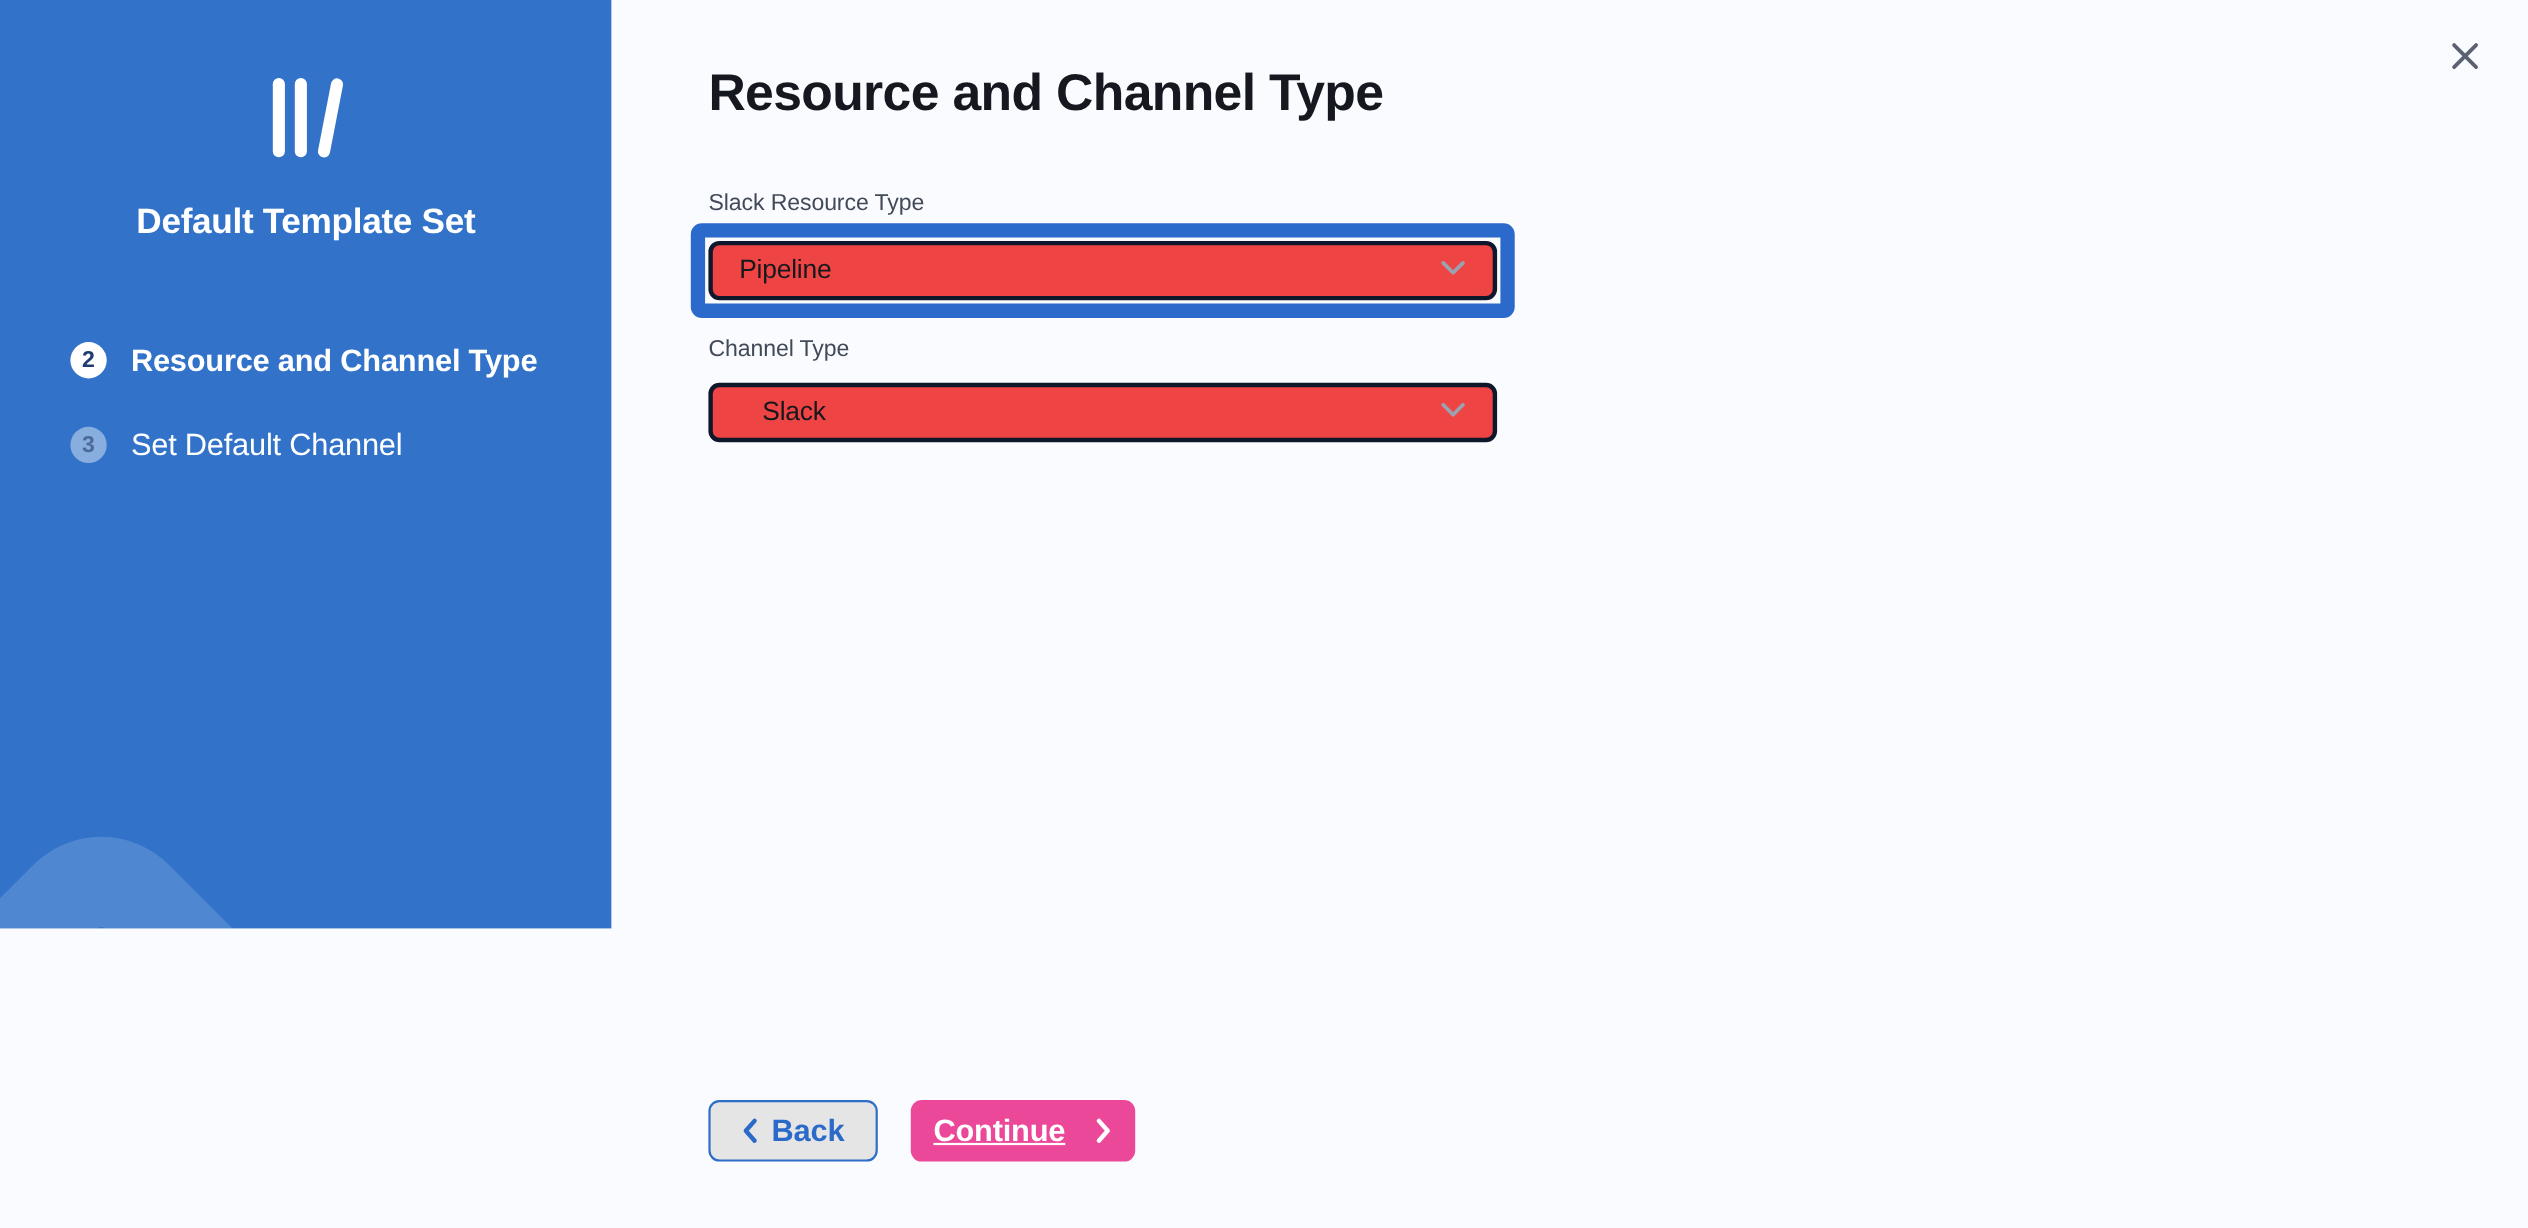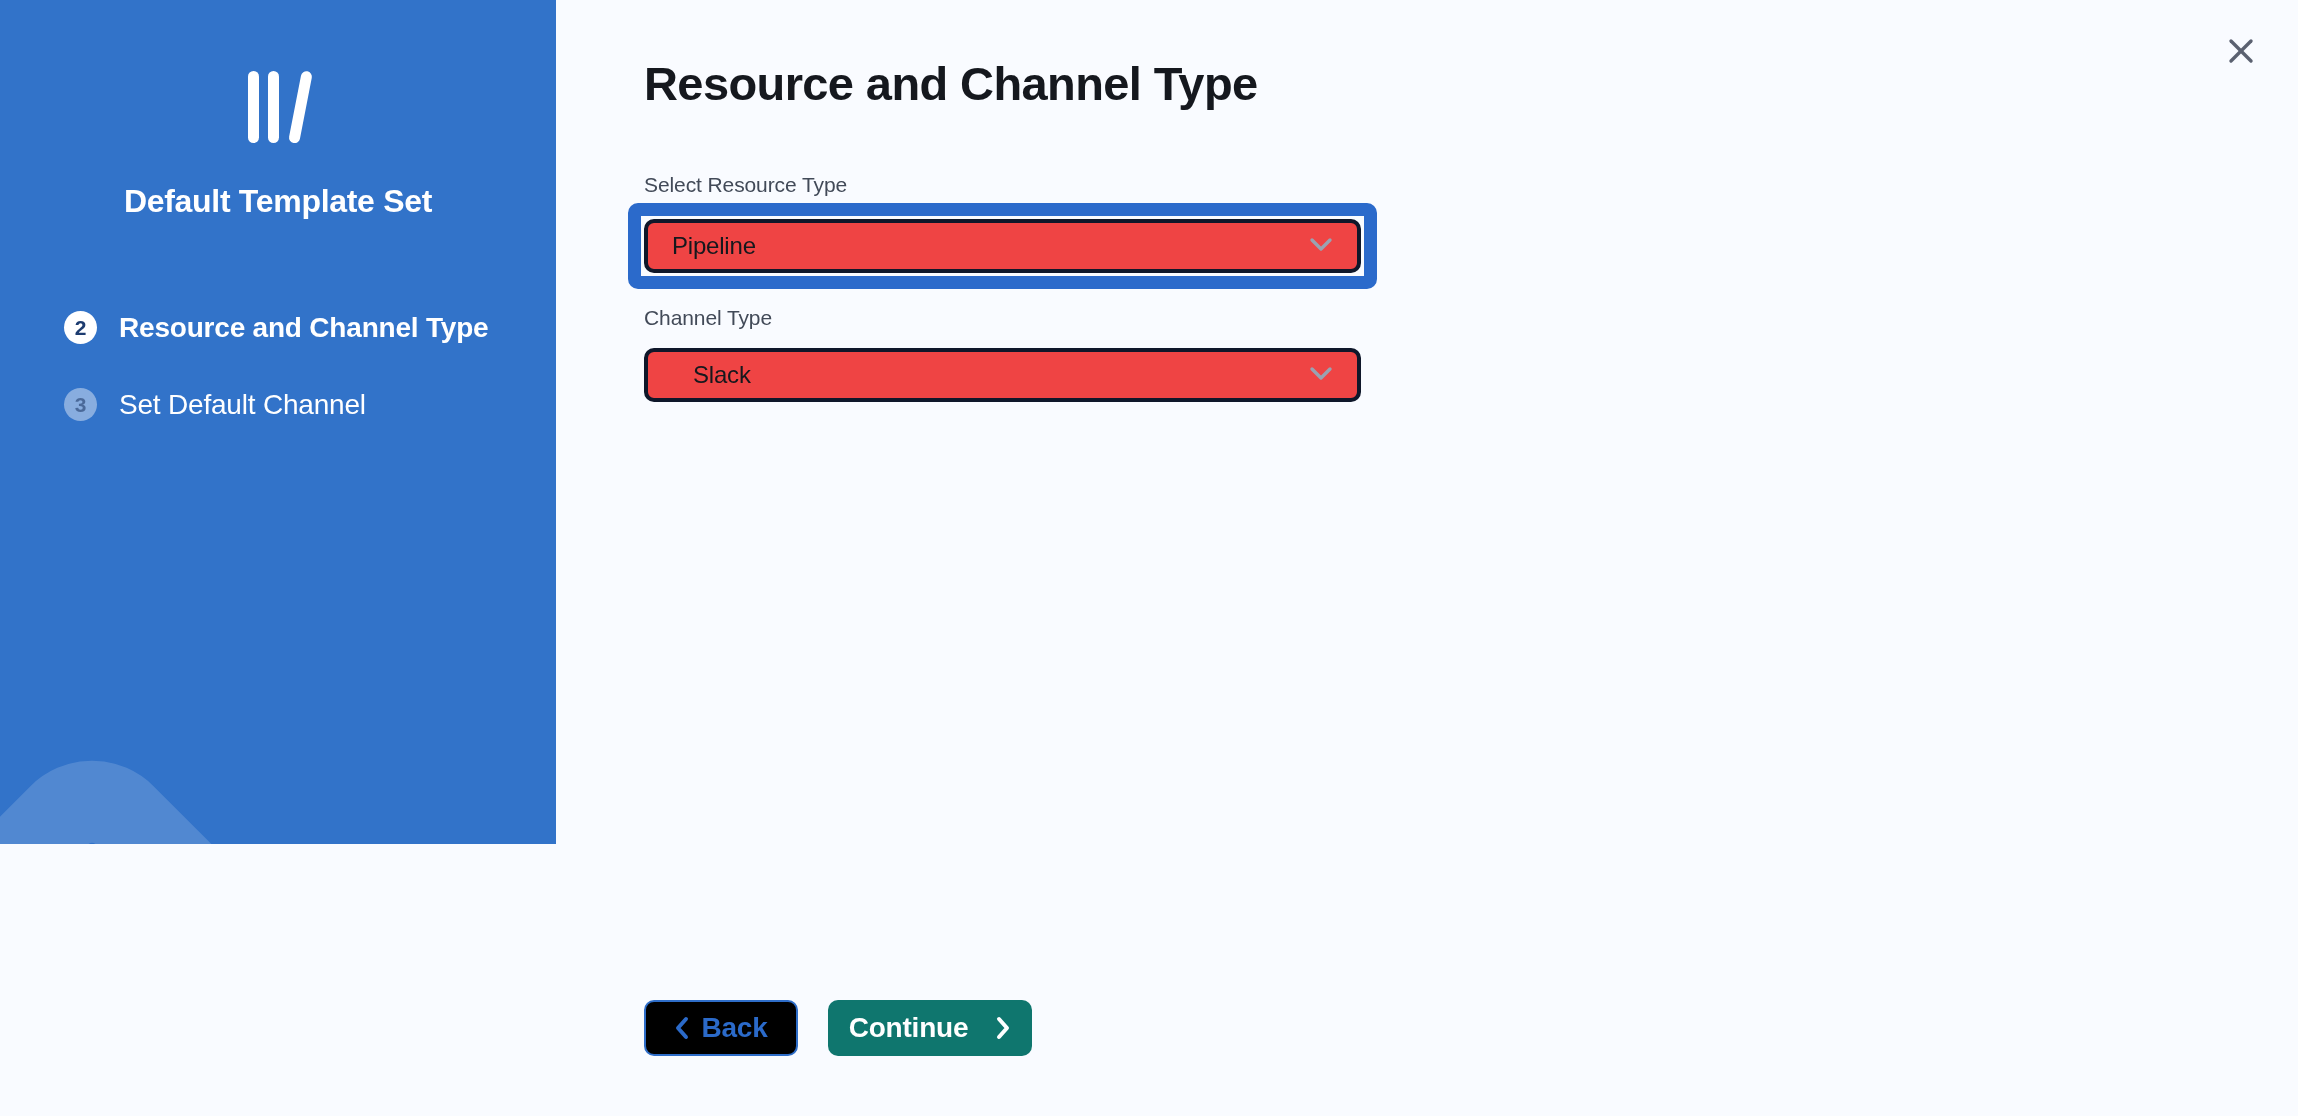--- a/index.html
+++ b/index.html
@@ -67,24 +67,24 @@
   .select-value{font-size:24px;color:#15181d;letter-spacing:-0.2px;}
   .select .chev{margin-left:auto;}
   .spacer{flex:1;}
   .btn-row{display:flex;gap:30px;margin-bottom:60px;}
   .btn{
     height:56px;box-sizing:border-box;border-radius:10px;cursor:pointer;
     display:inline-flex;align-items:center;justify-content:center;
     font-family:inherit;font-size:28px;font-weight:700;letter-spacing:-0.2px;
   }
   .btn-back{
-    width:154px;background:#000000;border:2.5px solid #2e6dc8;color:#2b6ac9;gap:12px;
+    width:154px;background:#e5e5e5;border:2.5px solid #2e6dc8;color:#2b6ac9;gap:12px;
   }
   .btn-continue{
-    width:204px;background:#0f766e;border:none;color:#ffffff;gap:28px;
+    width:204px;background:#ec4899;border:none;color:#ffffff;gap:28px;text-decoration:underline;
   }
 </style>
 </head>
 <body>
 
 <aside class="sidebar">
 
   <svg class="watermark" width="556" height="1116" viewBox="0 0 556 1116">
     <g fill="none" stroke="#ffffff" opacity="0.15" stroke-width="82">
       <rect x="-3" y="822" width="190" height="190" rx="46" transform="rotate(45 92 917)"></rect>
@@ -127,21 +127,21 @@
         <line x1="4" y1="4" x2="24" y2="24"></line>
         <line x1="24" y1="4" x2="4" y2="24"></line>
       </g>
     </svg>
   </button>
 
   <div class="content">
 
     <h1 class="page-title">Resource and Channel Type</h1>
 
-    <div class="field-label label-resource">Select Resource Type</div>
+    <div class="field-label label-resource">Slack Resource Type</div>
 
     <div class="focus-ring">
       <div class="select">
         <span class="select-value">Pipeline</span>
         <span class="chev">
           <svg width="24" height="15" viewBox="0 0 24 15">
             <polyline points="3,3 12,12 21,3" fill="none" stroke="#9aa2b1" stroke-width="3.4" stroke-linecap="round" stroke-linejoin="round"></polyline>
           </svg>
         </span>
       </div>

